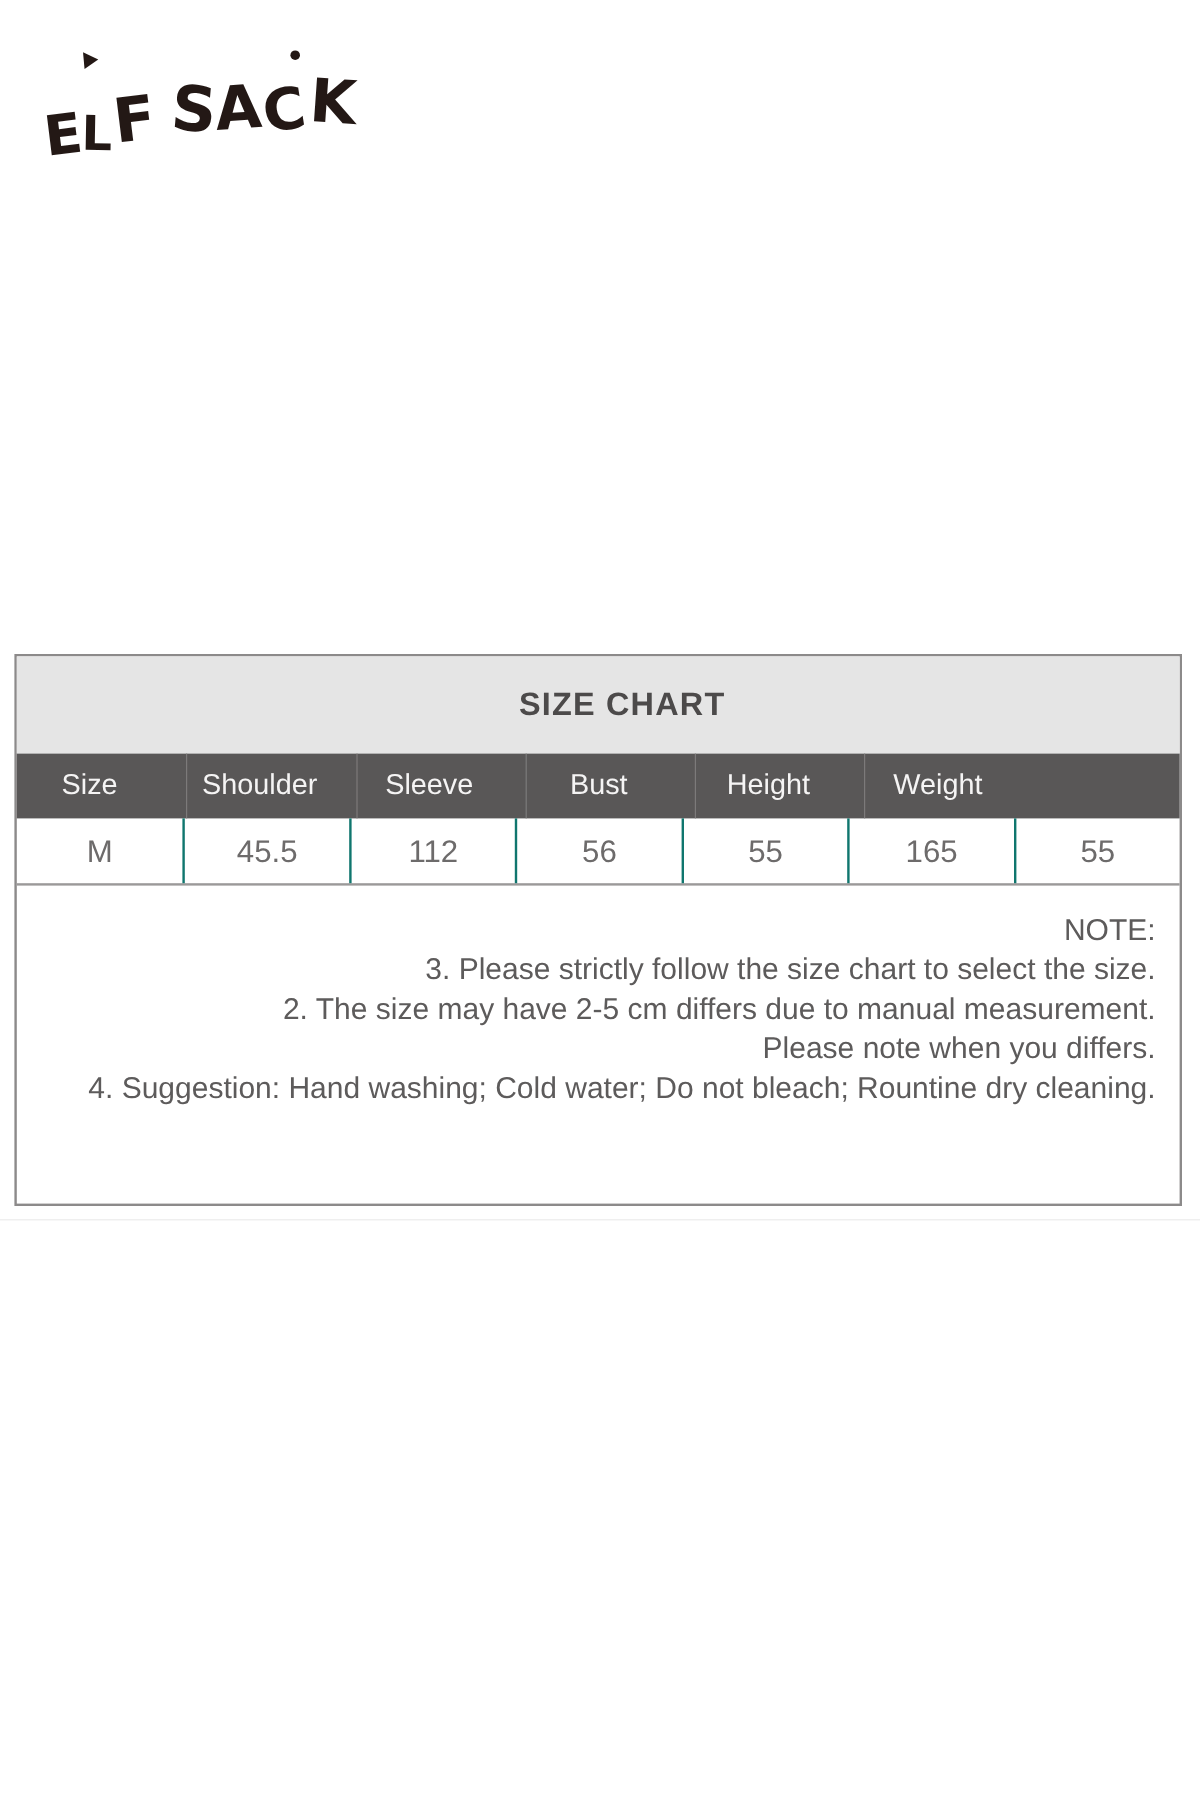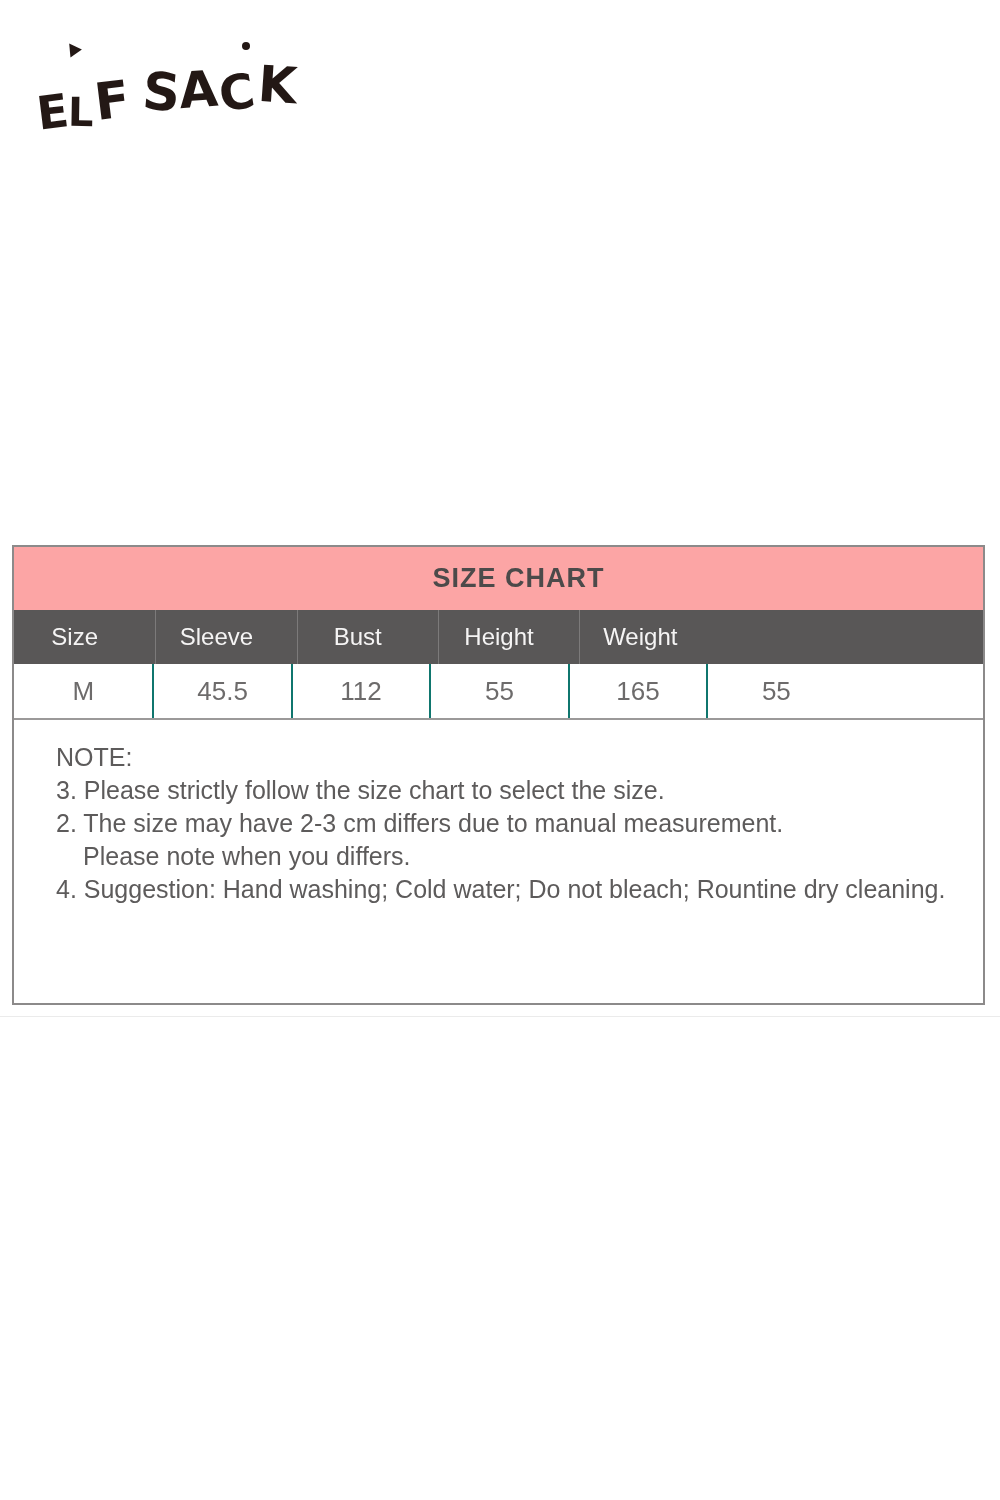--- a/index.html
+++ b/index.html
@@ -33,21 +33,21 @@
     position:absolute; right:6px; top:6px; width:8px; height:8px;
     border-radius:50%; background:#231815;
   }
 
   
   .chart {
     position:absolute; left:12px; top:545px; width:973px; height:460px;
     border:2px solid #8c8a8a; background:#ffffff;
   }
   .title-bar {
-    height:63px; background:#fca5a5;
+    height:81px; background:#e5e5e5;
     display:flex; align-items:center; justify-content:center;
     font-size:27px; font-weight:bold; color:#4c4a4a; letter-spacing:1px;padding-left:40px;
   }
   .hrow {
     display:grid; grid-template-columns:repeat(7,1fr);
     background:#595757; height:54px;gap:20px;
   }
   .hcell {
     display:flex; align-items:center; justify-content:center;
     color:#f5f4f4; font-size:24px; border-left:1px solid #7c7a7a;
@@ -57,21 +57,21 @@
     display:grid; grid-template-columns:repeat(7,1fr);
     height:56px; border-bottom:2px solid #9b9999;
   }
   .dcell {
     display:flex; align-items:center; justify-content:center;
     color:#6d6b6b; font-size:26px; border-left:2px solid #0f766e;
   }
   .dcell:first-child { border-left:none; }
 
   
-  .note { padding:20px 32px 0 42px; }
+  .note { padding:20px 20px 0 42px;text-align:right; }
   .note-heading { font-size:25px; color:#5d5b5b; line-height:34px; }
   .note-line { font-size:25px; color:#5d5b5b; line-height:33px; }
   .note-line.indent { padding-left:27px; }
 
   .faint-rule {
     position:absolute; left:0; top:1016px; width:1000px; height:1px;
     background:#ebebeb;
   }
 </style>
 </head>
@@ -87,37 +87,39 @@
   <span class="lt lt5">C</span>
   <span class="lt lt6">K</span>
   <span class="logo-accent-dot"></span>
 </div>
 
 <div class="chart">
   <div class="title-bar">SIZE CHART</div>
 
   <div class="hrow">
     <div class="hcell">Size</div>
+    <div class="hcell">Shoulder</div>
     <div class="hcell">Sleeve</div>
     <div class="hcell">Bust</div>
     <div class="hcell">Height</div>
     <div class="hcell">Weight</div>
   </div>
 
   <div class="drow">
     <div class="dcell">M</div>
     <div class="dcell">45.5</div>
     <div class="dcell">112</div>
+    <div class="dcell">56</div>
     <div class="dcell">55</div>
     <div class="dcell">165</div>
     <div class="dcell">55</div>
   </div>
 
   <div class="note">
     <div class="note-heading">NOTE:</div>
     <div class="note-line">3. Please strictly follow the size chart to select the size.</div>
-    <div class="note-line">2. The size may have 2-3 cm differs due to manual measurement.</div>
+    <div class="note-line">2. The size may have 2-5 cm differs due to manual measurement.</div>
     <div class="note-line indent">Please note when you differs.</div>
     <div class="note-line">4. Suggestion: Hand washing; Cold water; Do not bleach; Rountine dry cleaning.</div>
   </div>
 </div>
 
 <div class="faint-rule"></div>
 
 </body></html>

